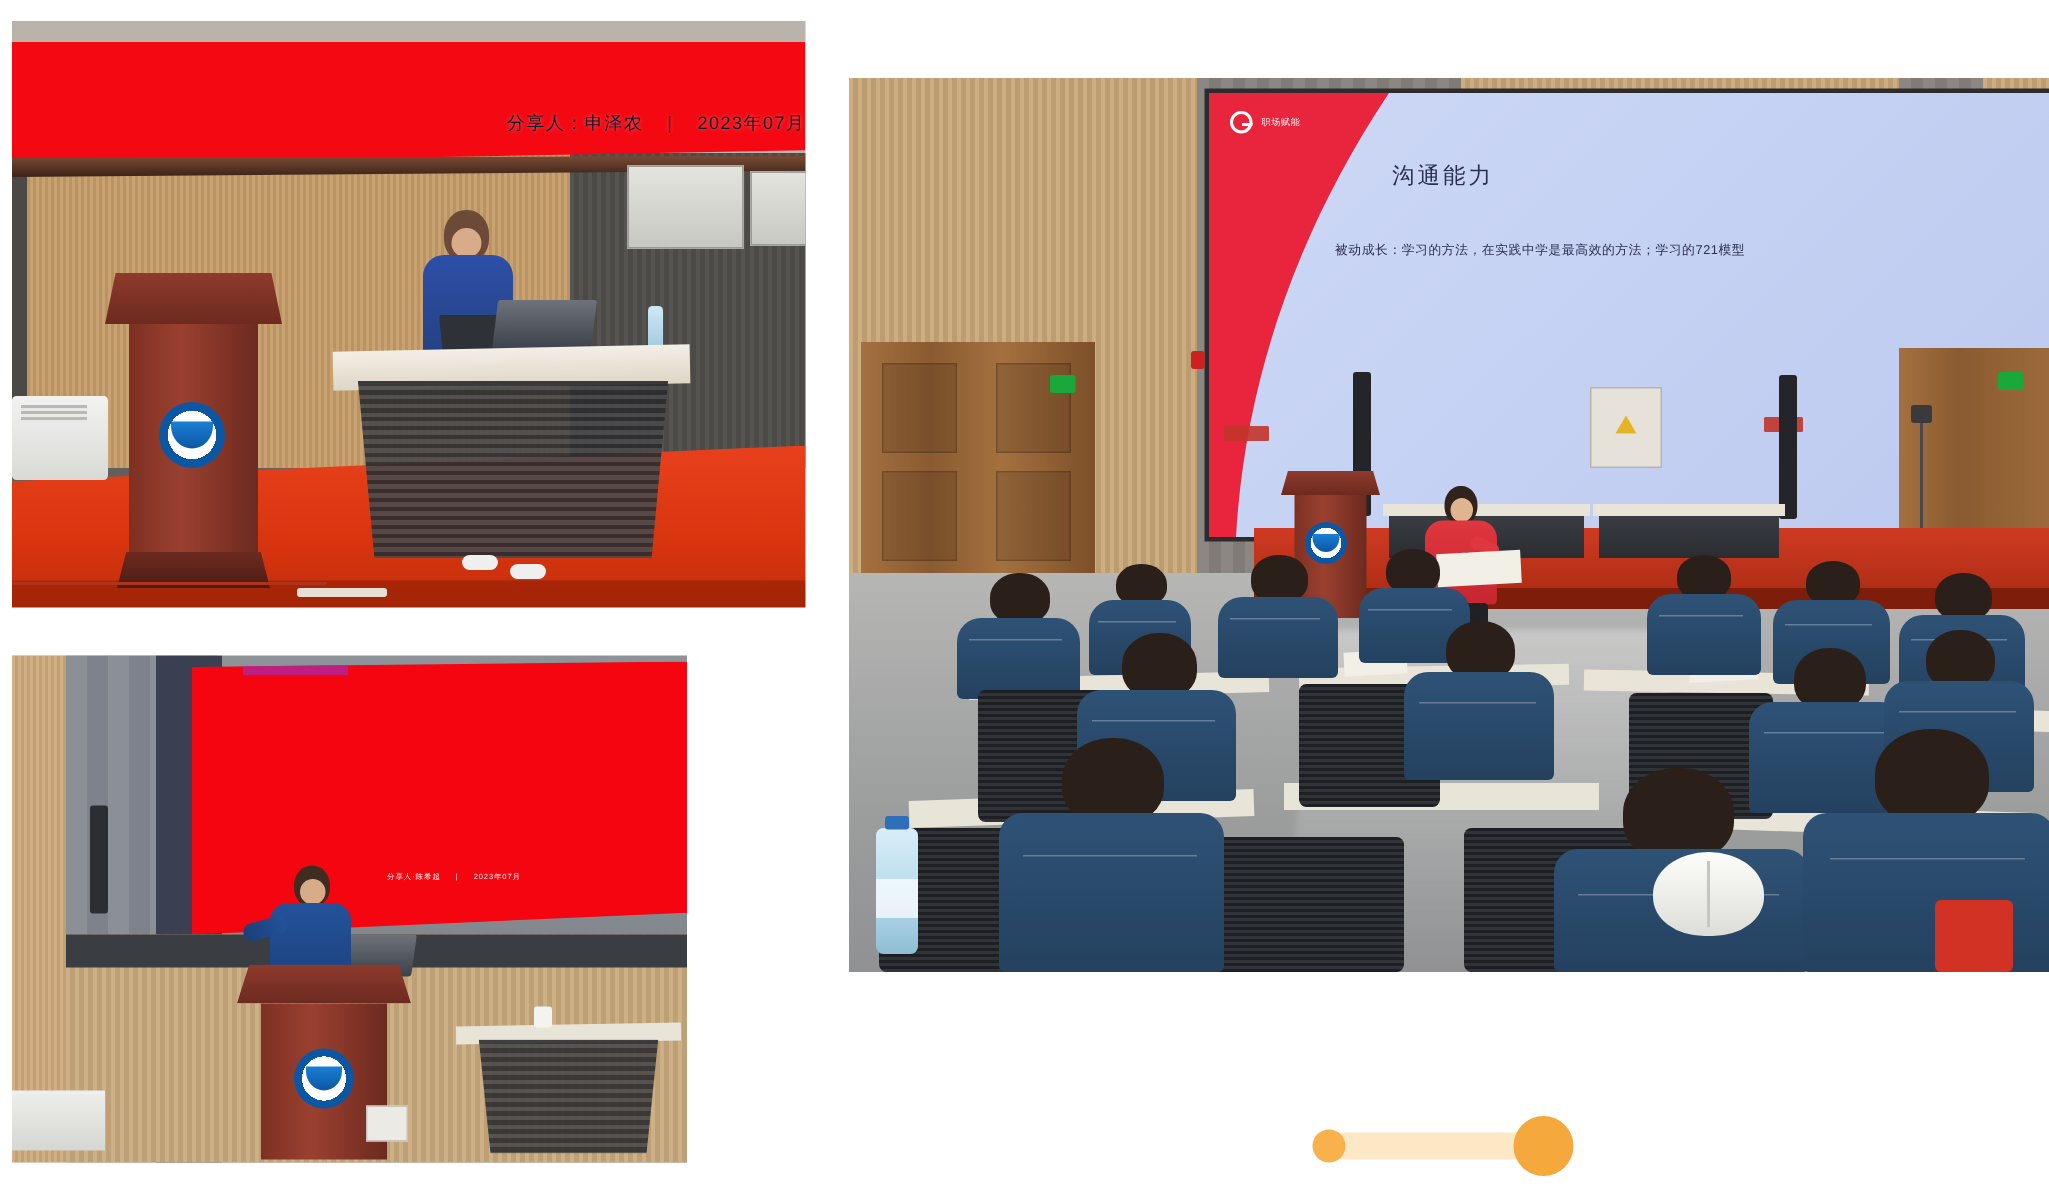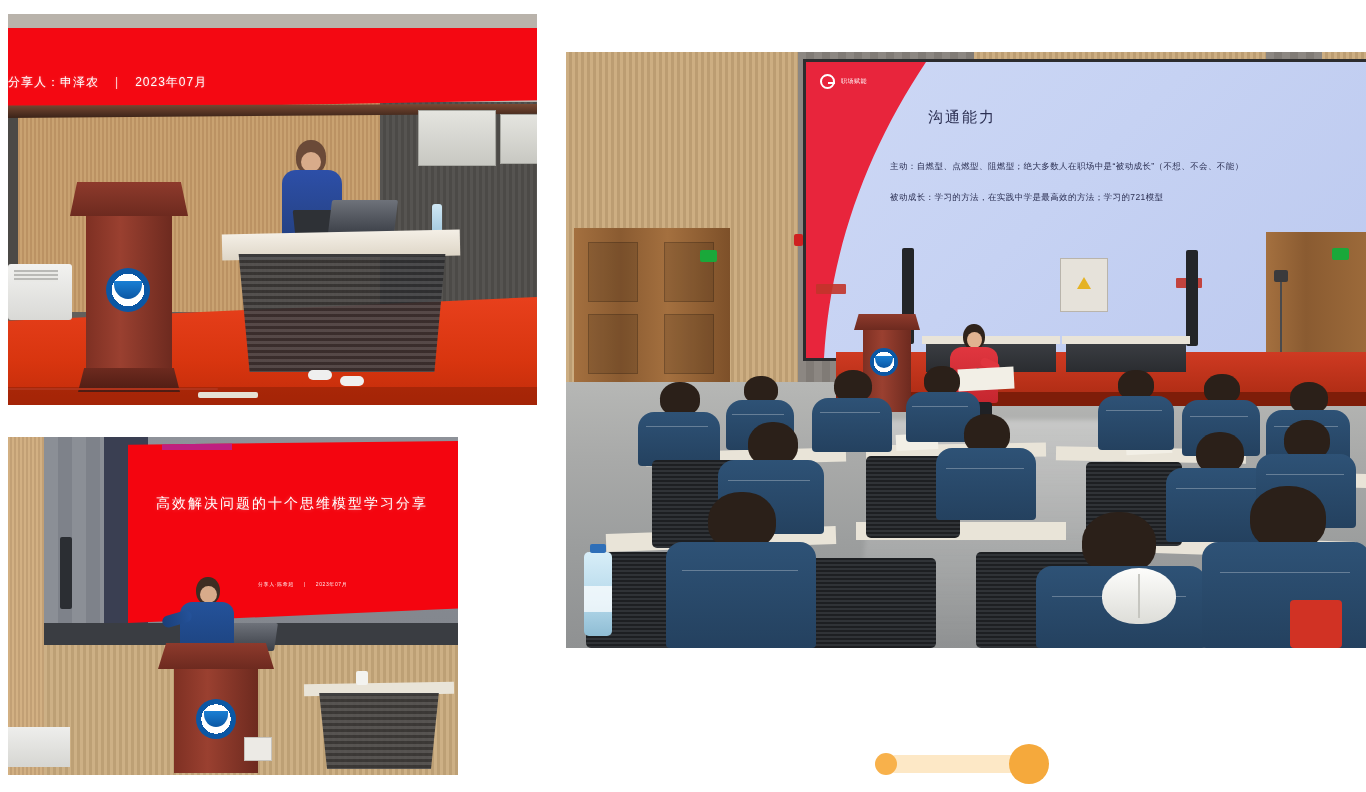--- a/index.html
+++ b/index.html
@@ -21,21 +21,21 @@
     background:
       repeating-linear-gradient(90deg,#c9a271 0px,#c9a271 2px,#bb9263 2px,#bb9263 4px);
   }
   .p1-darkpanel{position:absolute;left:372px;top:88px;width:157px;height:210px;
     background:repeating-linear-gradient(90deg,#565451 0px,#565451 3px,#4c4a47 3px,#4c4a47 6px);}
   .p1-darkpanel2{position:absolute;left:0;top:88px;width:10px;height:210px;background:#4b4946;}
   .p1-ledscreen{position:absolute;left:0;top:14px;width:100%;height:82px;
     background:#f40812;
     clip-path:polygon(0 0,100% 0,100% 88%,0 100%);}
   .p1-ledtext{position:absolute;left:0;top:46px;width:100%;
-    text-align:left;color:#ffffff;font-size:12px;letter-spacing:1px;
+    text-align:right;color:#0f172a;font-size:12px;letter-spacing:1px;
     text-shadow:0 0 3px rgba(255,255,255,.35);}
   .p1-ledtext .sep{display:inline-block;margin:0 16px;opacity:.8;}
   .p1-ledbezel{position:absolute;left:0;top:90px;width:100%;height:14px;
     background:linear-gradient(180deg,#7a4a34,#3b2318);
     clip-path:polygon(0 10%,100% 0,100% 70%,0 100%);}
   .p1-stage{position:absolute;left:0;bottom:0;width:100%;height:108px;
     background:linear-gradient(180deg,#e8401c 0%,#d8350f 60%,#c12c0a 100%);
     clip-path:polygon(0 22%,100% 0,100% 100%,0 100%);}
   .p1-stagefront{position:absolute;left:0;bottom:0;width:100%;height:18px;background:#8c1f06;opacity:.55;}
   .p1-podium{position:absolute;left:62px;top:168px;width:118px;height:210px;}
@@ -263,21 +263,20 @@
 
 <div class="photo" id="photo-bottom-left">
   <div class="p2-wallgrey"></div>
   <div class="p2-wallwood"></div>
   <div class="p2-greypanels"></div>
   <div class="p2-navy"></div>
   <div class="p2-speakerbar"></div>
 
   <div class="p2-screen">
     <div class="purplebit"></div>
-    <div class="p2-title">高效解决问题的十个思维模型学习分享</div>
     <div class="p2-sub">
       <span>分享人·陈希超</span><span class="sep">|</span><span>2023年07月</span>
     </div>
   </div>
 
   <div class="p2-floorwall"></div>
   <div class="p2-deskrow"></div>
   <div class="p2-laptop"></div>
 
   <div class="p2-person">
@@ -308,21 +307,20 @@
   <div class="p3-wallgrey2"></div>
 
   <div class="p3-screen">
     <div class="redcorner"></div>
     <div class="p3-logo">
       <span class="g"></span>
       <span class="brand">职场赋能</span>
     </div>
     <div class="p3-slidetitle">沟通能力</div>
     <div class="p3-slidebody">
-      <p>主动：自燃型、点燃型、阻燃型；绝大多数人在职场中是“被动成长”（不想、不会、不能）</p>
       <p>被动成长：学习的方法，在实践中学是最高效的方法；学习的721模型</p>
     </div>
   </div>
 
   <div class="p3-door">
     <div class="panel" style="left:14px;top:14px;width:48px;height:58px;"></div>
     <div class="panel" style="left:90px;top:14px;width:48px;height:58px;"></div>
     <div class="panel" style="left:14px;top:86px;width:48px;height:58px;"></div>
     <div class="panel" style="left:90px;top:86px;width:48px;height:58px;"></div>
   </div>

